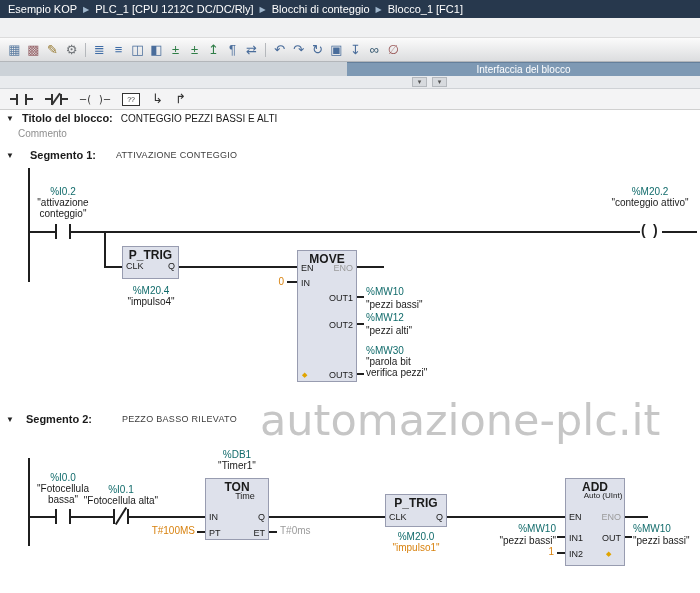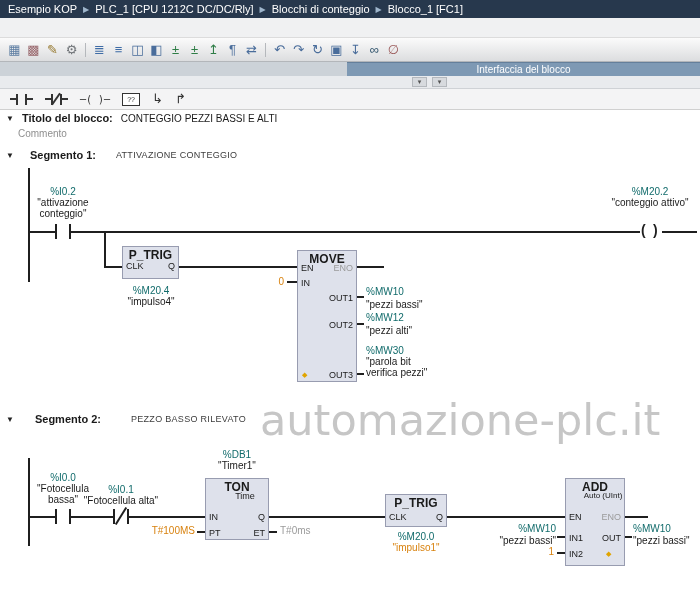--- a/index.html
+++ b/index.html
@@ -198,21 +198,21 @@
   <span class="lbl op" style="left:366px;top:286px">%MW10</span>
   <span class="lbl" style="left:366px;top:299px">"pezzi bassi"</span>
   <span class="lbl op" style="left:366px;top:312px">%MW12</span>
   <span class="lbl" style="left:366px;top:325px">"pezzi alti"</span>
   <span class="lbl op" style="left:366px;top:345px">%MW30</span>
   <span class="lbl" style="left:366px;top:356px">"parola bit
 verifica pezzi"</span>
 
   <div class="rowflex" style="left:6px;top:411px;height:16px">
     <span class="tri">▼</span>
-    <span class="seglabel" style="margin-left:13px">Segmento 2:</span>
+    <span class="seglabel" style="margin-left:4px">Segmento 2:</span>
     <span class="segtitle" style="margin-left:22px">PEZZO BASSO RILEVATO</span>
   </div>
 
   <span class="wm" style="left:260px;top:395px">automazione-plc.it</span>
 
   <div class="wire" style="left:28px;top:458px;width:2px;height:88px"></div>
   <div class="wire" style="left:28px;top:516px;width:177px;height:2px"></div>
   <div class="wire" style="left:269px;top:516px;width:116px;height:2px"></div>
   <div class="wire" style="left:447px;top:516px;width:118px;height:2px"></div>
   <div class="wire" style="left:197px;top:531px;width:8px;height:2px"></div>

